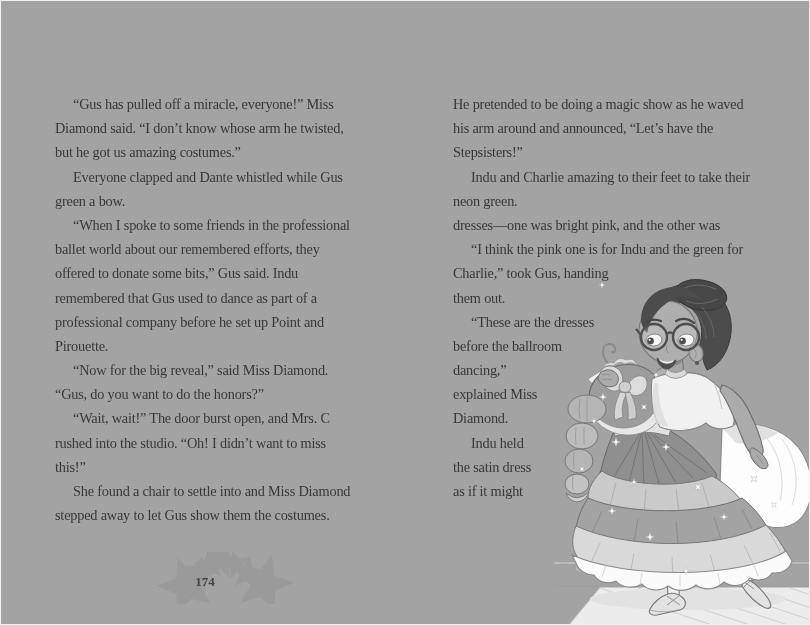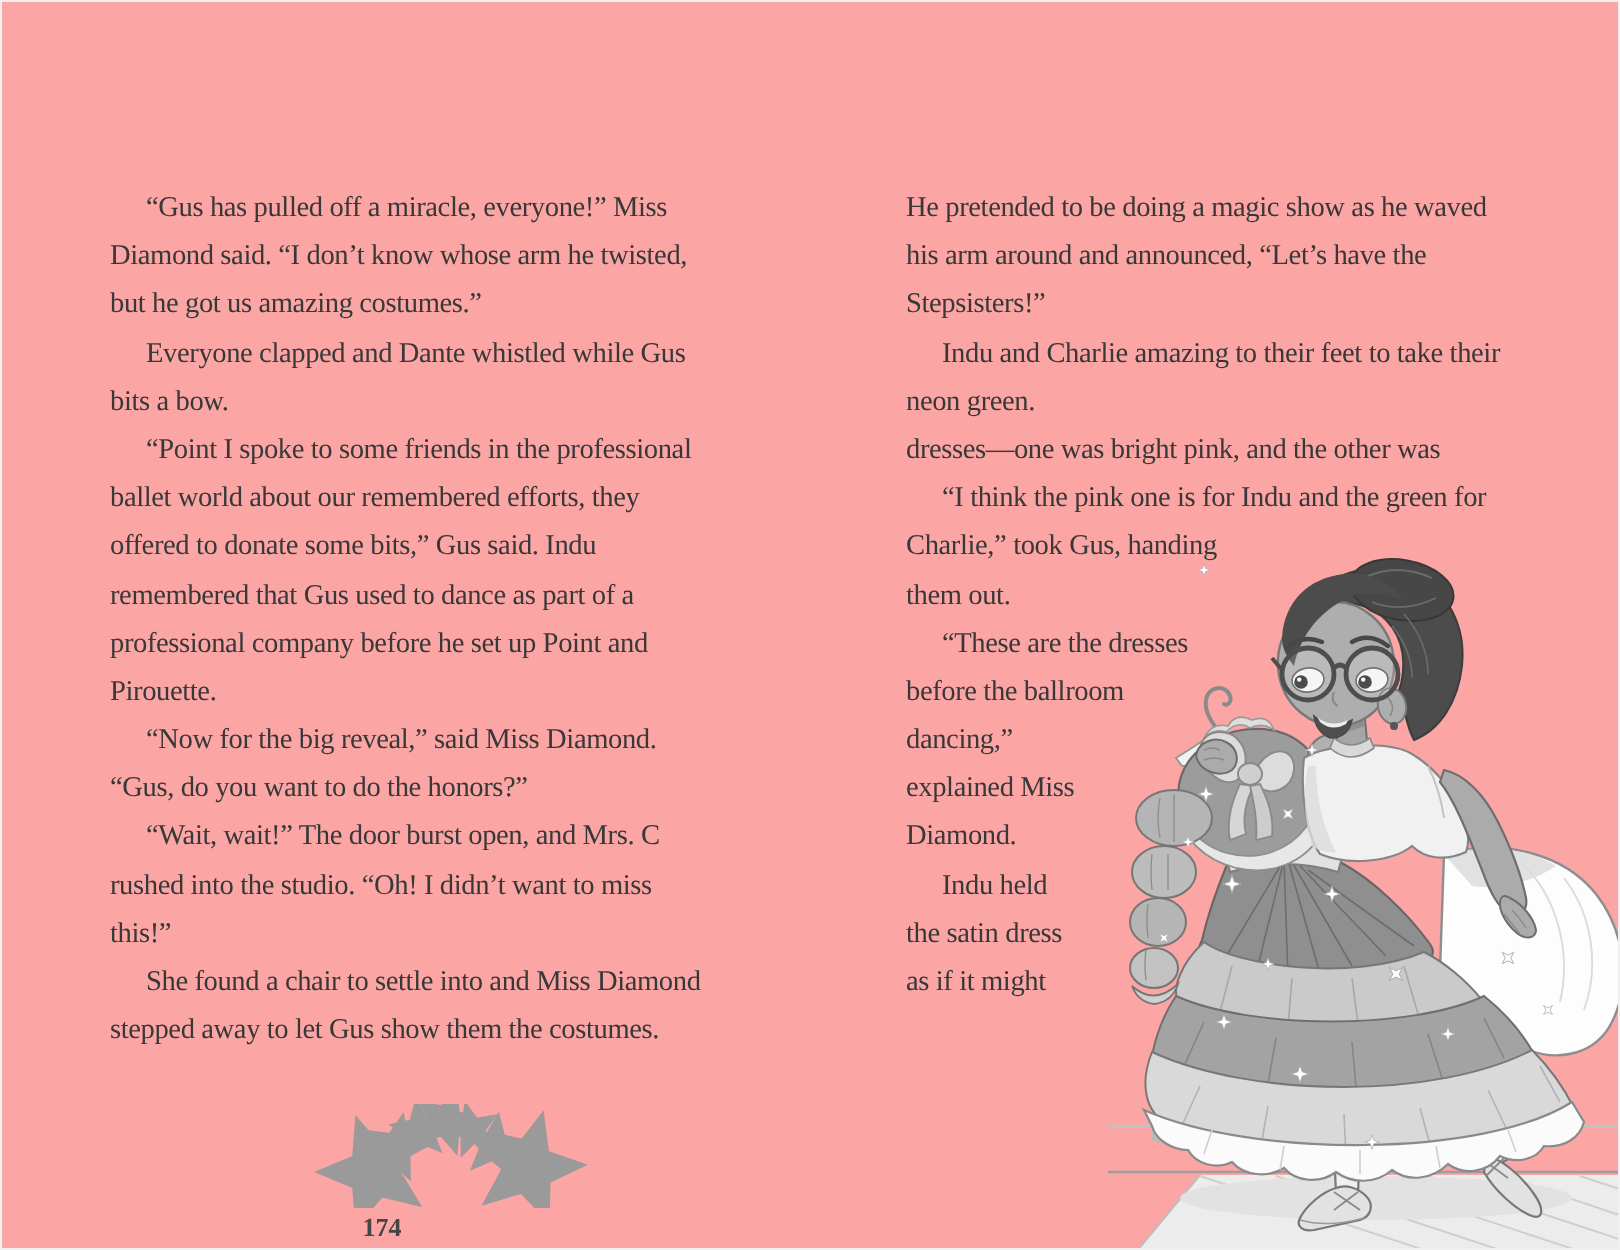--- a/index.html
+++ b/index.html
@@ -1,44 +1,44 @@
 <!DOCTYPE html>
 <html><head>
 <meta charset="utf-8">
 <style>
   html,body{margin:0;padding:0;background:#fff;}
   .spread{
-    position:relative;width:810px;height:625px;background:#fca5a5;overflow:hidden;
+    position:relative;width:810px;height:625px;background:#a3a3a3;overflow:hidden;
     font-family:"Liberation Serif","DejaVu Serif",serif;color:#383838;
     border:1px solid #f0f0f0;box-sizing:border-box;
   }
   .textcol{position:absolute;top:91px;font-size:14.3px;letter-spacing:-0.2px;}
   .textcol .line{height:24.2px;line-height:24.2px;white-space:nowrap;}
   .textcol .line.indent{padding-left:18px;}
   .left-col{left:54px;width:346px;}
   .right-col{left:452px;width:352px;}
   .illu{position:absolute;left:545px;top:278px;width:265px;height:347px;}
   .stars-svg{position:absolute;left:140px;top:551px;width:160px;height:52px;}
   .pageno{
-    position:absolute;left:172px;top:573px;width:36px;height:15px;
-    text-align:center;font-size:13px;font-weight:700;color:#454545;line-height:15px;margin-top:32px;
+    position:absolute;left:186px;top:573px;width:36px;height:15px;
+    text-align:center;font-size:13px;font-weight:700;color:#454545;line-height:15px;
   }
 </style>
 </head>
 <body>
 
 <div class="spread">
 
   <div class="textcol left-col">
       <div class="line indent">“Gus has pulled off a miracle, everyone!” Miss</div>
       <div class="line">Diamond said. “I don’t know whose arm he twisted,</div>
       <div class="line">but he got us amazing costumes.”</div>
       <div class="line indent">Everyone clapped and Dante whistled while Gus</div>
-      <div class="line">bits a bow.</div>
-      <div class="line indent">“Point I spoke to some friends in the professional</div>
+      <div class="line">green a bow.</div>
+      <div class="line indent">“When I spoke to some friends in the professional</div>
       <div class="line">ballet world about our remembered efforts, they</div>
       <div class="line">offered to donate some bits,” Gus said. Indu</div>
       <div class="line">remembered that Gus used to dance as part of a</div>
       <div class="line">professional company before he set up Point and</div>
       <div class="line">Pirouette.</div>
       <div class="line indent">“Now for the big reveal,” said Miss Diamond.</div>
       <div class="line">“Gus, do you want to do the honors?”</div>
       <div class="line indent">“Wait, wait!” The door burst open, and Mrs. C</div>
       <div class="line">rushed into the studio. “Oh! I didn’t want to miss</div>
       <div class="line">this!”</div>

